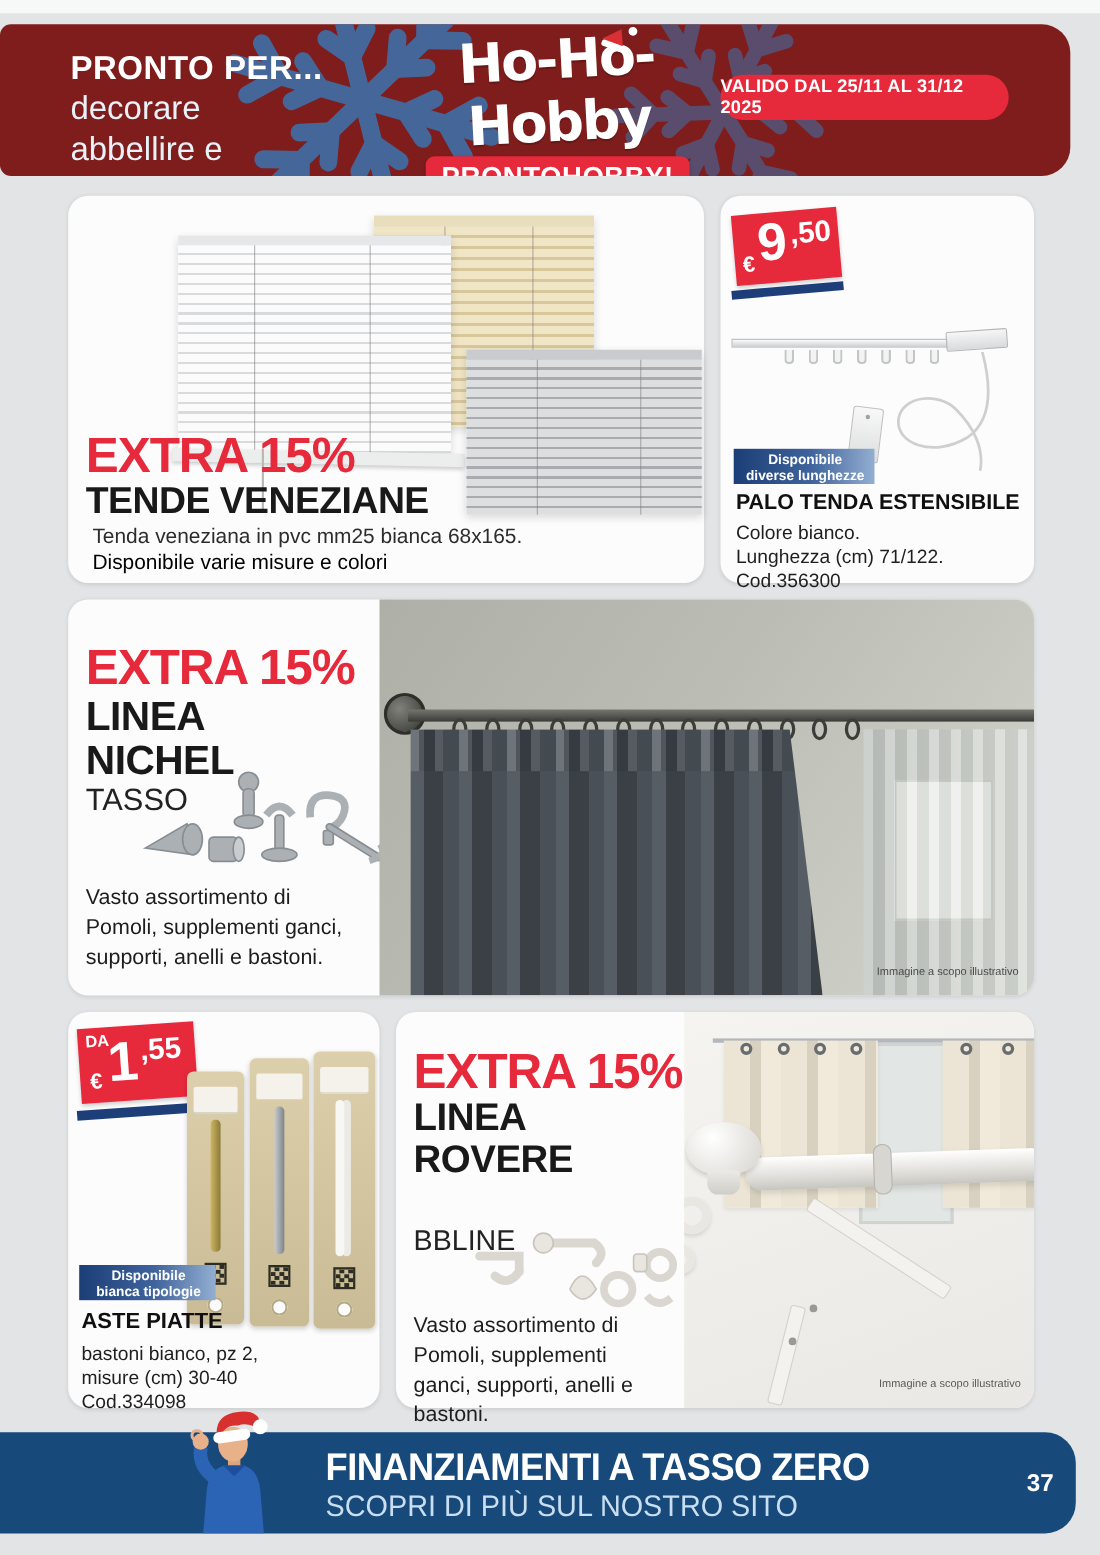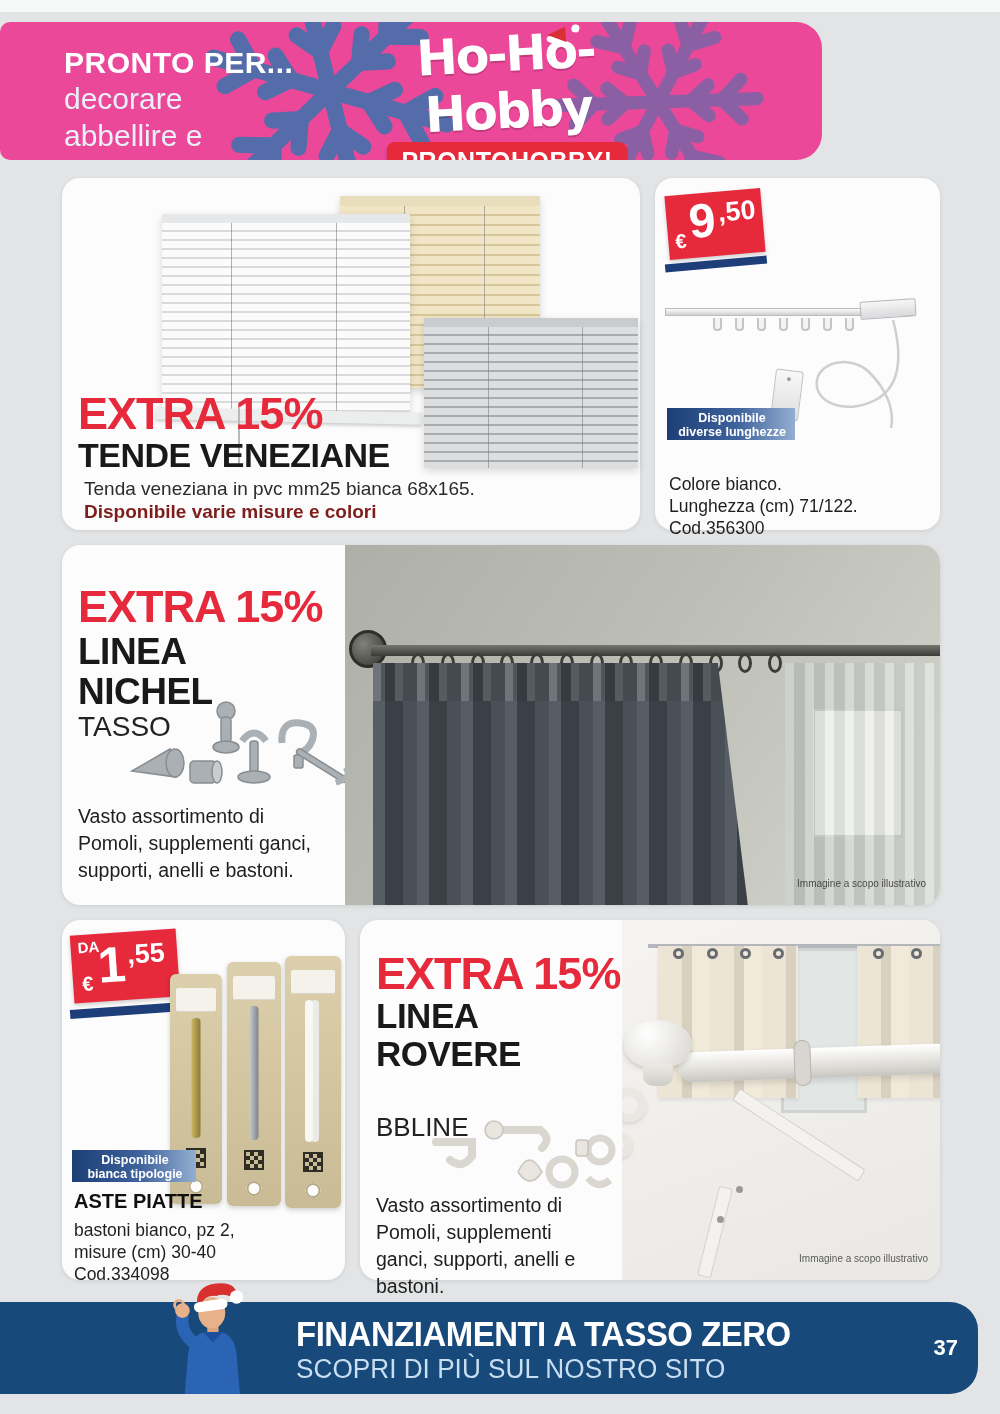--- a/index.html
+++ b/index.html
@@ -2,22 +2,22 @@
 <html><head>
 <meta charset="utf-8">
 <style>
   * { margin:0; padding:0; box-sizing:border-box; }
   html,body { background:#cfd2d4; }
   body { font-family:"Liberation Sans","DejaVu Sans",sans-serif; }
   #flyer { position:relative; width:1000px; height:1414px; margin:0 auto; background:#e2e4e5; overflow:hidden; }
   .top-strip { position:absolute; left:0; top:0; width:100%; height:12px; background:#f7f9f9; }
 
   
-  #header-bar { position:absolute; left:0; top:22px; width:822px; height:138px;
-    background:#ec4899; border-radius:10px 26px 26px 10px; overflow:hidden; }
+  #header-bar { position:absolute; left:0; top:22px; width:973px; height:138px;
+    background:#7f1d1d; border-radius:10px 26px 26px 10px; overflow:hidden; }
   .snowflake { position:absolute; opacity:.85; }
   .sf-main { left:195px; top:-66px; width:270px; height:270px; transform:rotate(-14deg); }
   .sf-side { left:548px; top:-30px; width:220px; height:220px; transform:rotate(28deg); opacity:.55; }
   .tagline { position:absolute; left:64px; top:24px; color:#fff; }
   .tagline-bold { font-size:30px; font-weight:800; letter-spacing:.5px; }
   .tagline-line { font-size:30px; font-weight:400; color:#e9f1f8; line-height:37px; }
   .logo-wrap { position:absolute; left:352px; top:4px; width:310px; text-align:center; }
   .logo-text { display:inline-block; font-size:49px; font-weight:800; color:#fff;
     transform:rotate(-3deg); letter-spacing:-2px; text-shadow:0 2px 0 rgba(0,0,0,.18);
     font-family:"DejaVu Sans","Liberation Sans",sans-serif; }
@@ -47,21 +47,21 @@
   .blind-white { left:100px; top:36px; width:248px; height:198px;
     background:repeating-linear-gradient(180deg,#fbfbfb 0 7px,#d9dadc 7px 9px); border-top:9px solid #e6e7e9; }
   .blind-white::after { content:""; position:absolute; left:-6px; right:-12px; bottom:-10px; height:12px;
     background:#eceded; transform:rotate(1.2deg); box-shadow:0 2px 4px rgba(0,0,0,.2); }
   .blind-gray { left:362px; top:140px; width:214px; height:150px;
     background:repeating-linear-gradient(180deg,#dcdee0 0 7px,#a8acb0 7px 9px); border-top:9px solid #c9cccf; }
   .drop-cord { position:absolute; width:2px; background:#b9bab6; }
   #card-tende .t-promo { left:16px; top:210px; }
   .t-title { position:absolute; left:16px; top:258px; font-size:34px; font-weight:800; color:#191919; letter-spacing:-.5px; }
   .t-desc { position:absolute; left:22px; top:300px; font-size:19px; color:#2c2c2c; }
-  .t-desc-bold { position:absolute; left:22px; top:323px; font-size:19px; font-weight:700; color:#7f1d1d; }
+  .t-desc-bold { position:absolute; left:22px; top:323px; font-size:19px; font-weight:400; color:#000000; }
 
   
   .price-badge { position:absolute; background:#e6293b; color:#fff; transform:rotate(-5deg);
     box-shadow:0 2px 4px rgba(0,0,0,.2); }
   .price-stripe { position:absolute; background:#1d3e79; transform:rotate(-5deg); }
   .pb-euro { position:absolute; left:7px; bottom:6px; font-size:20px; font-weight:700; }
   .pb-int { position:absolute; left:22px; top:4px; font-size:48px; font-weight:800; line-height:48px; }
   .pb-dec { position:absolute; left:52px; top:6px; font-size:27px; font-weight:800; }
   .pb-da { position:absolute; left:7px; top:4px; font-size:15px; font-weight:800; }
 
@@ -220,20 +220,21 @@
       <span class="logo-text">Ho-Ho-Hobby</span>
       <span class="santa-hat">
         <i class="hat-cone"></i>
           <i class="hat-pom"></i>
           <i class="hat-band"></i>
       </span>
       <div><span class="logo-badge">PRONTOHOBBY!</span></div>
       
     </div>
 
+    <div class="validity-pill">VALIDO DAL 25/11 AL 31/12 2025</div>
   </div>
 
   <div id="card-tende" class="card">
     <div class="blind blind-cream">
       <i class="cord" style="left:32%"></i>
         <i class="cord" style="left:72%"></i>
     </div>
     <div class="blind blind-white">
       <i class="cord" style="left:28%"></i>
         <i class="cord" style="left:70%"></i>
@@ -274,20 +275,21 @@
     </svg>
     <div class="bracket-plate">
       <i style="top:6px"></i>
         <i style="bottom:6px"></i>
     </div>
 
     <div id="palo-avail" class="avail-badge">
       <div>Disponibile</div>
       <div>diverse lunghezze</div>
     </div>
+    <div id="palo-title" class="prod-title">PALO TENDA ESTENSIBILE</div>
     <div class="prod-line" style="top:296px">Colore bianco.</div>
     <div class="prod-line" style="top:318px">Lunghezza (cm) 71/122.</div>
     <div class="prod-line" style="top:340px">Cod.356300</div>
   </div>
 
   <div id="card-nichel" class="card">
     <div class="promo" style="left:16px; top:36px;">EXTRA 15%</div>
     <div class="t1" style="top:86px">LINEA</div>
     <div class="t1" style="top:126px">NICHEL</div>
     <div class="brand" style="top:166px">TASSO</div>

